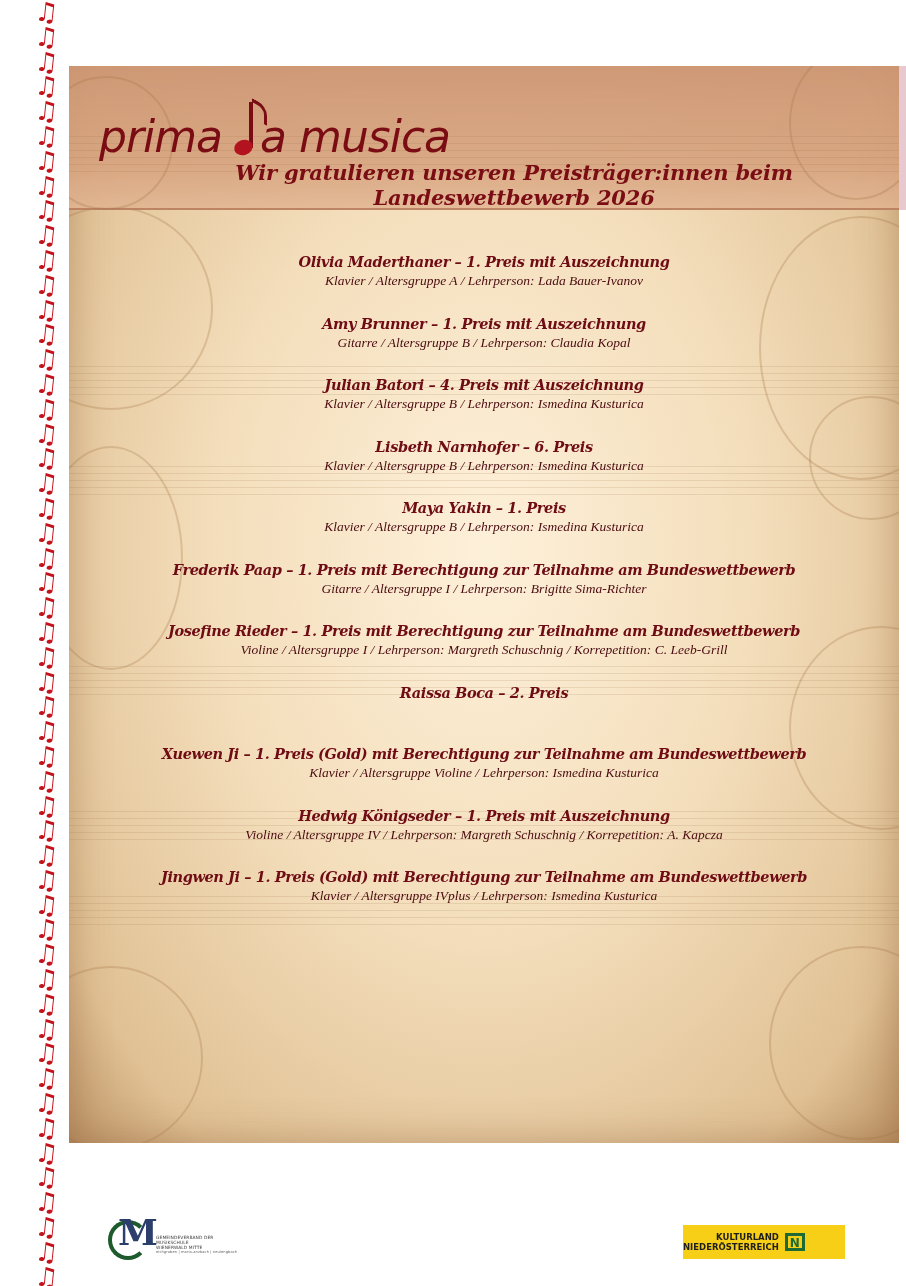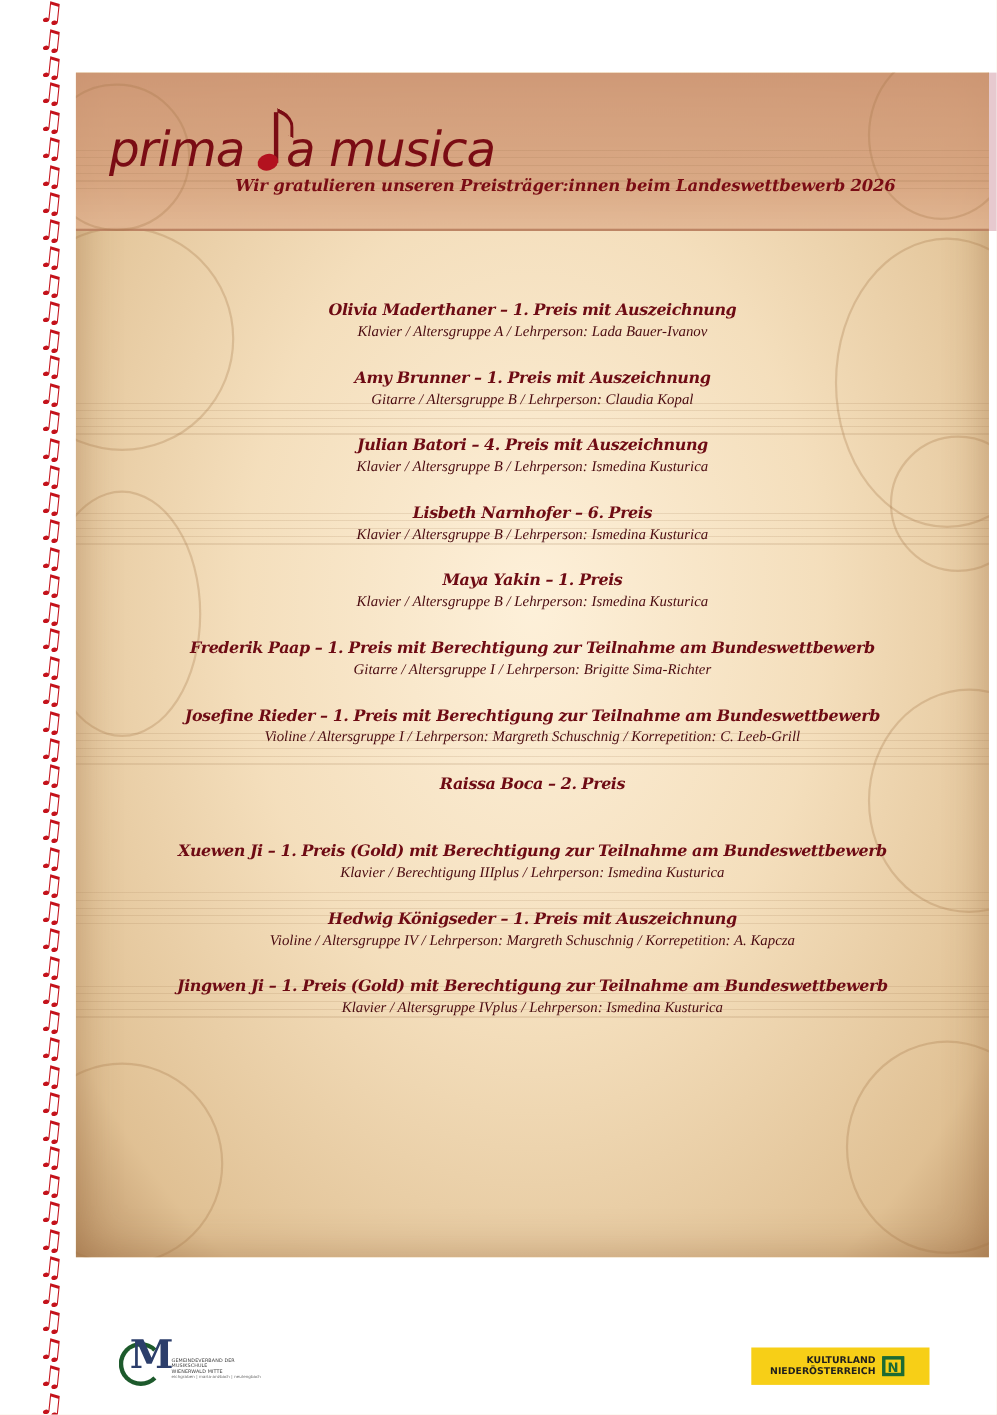--- a/index.html
+++ b/index.html
@@ -135,33 +135,32 @@
     .subtitle {
       position: absolute;
       left: 0;
       width: 830px;
       top: 94px;
       text-align: center;
       color: #7a0c14;
       font-family: "DejaVu Serif", serif;
       font-style: italic;
       font-weight: bold;
-      font-size: 15px;
+      font-size: 21px;
       letter-spacing: -0.2px;
       padding-left: 60px;
       box-sizing: border-box;
     }
 
     .laureates {
       position: absolute;
       left: 0;
       top: 186px;
       width: 830px;
       text-align: center;
-      margin-top: 20px;
     }
     .laureate {
       height: 61.5px;
     }
     .laureate .title {
       color: #6e0b14;
       font-family: "DejaVu Serif", serif;
       font-style: italic;
       font-weight: bold;
       font-size: 14.5px;
@@ -223,21 +222,21 @@
     }
     .footer-right {
       position: absolute;
       left: 683px;
       top: 1225px;
       width: 162px;
       height: 34px;
       background: #f7cf17;
       display: flex;
       align-items: center;
-      justify-content: center;
+      justify-content: flex-start;
       padding-right: 6px;
       box-sizing: border-box;
     }
     .footer-right .kn-text {
       color: #1e1e1e;
       font-family: "DejaVu Sans", sans-serif;
       font-weight: bold;
       font-size: 8.5px;
       line-height: 10px;
       text-align: right;
@@ -385,21 +384,21 @@
     </div>
     <div class="laureate">
       <div class="title">Josefine Rieder – 1. Preis mit Berechtigung zur Teilnahme am Bundeswettbewerb</div>
       <div class="details">Violine / Altersgruppe I / Lehrperson: Margreth Schuschnig / Korrepetition: C. Leeb-Grill</div>
     </div>
     <div class="laureate">
       <div class="title">Raissa Boca – 2. Preis</div>
     </div>
     <div class="laureate">
       <div class="title">Xuewen Ji – 1. Preis (Gold) mit Berechtigung zur Teilnahme am Bundeswettbewerb</div>
-      <div class="details">Klavier / Berechtigung IIIplus / Lehrperson: Ismedina Kusturica</div>
+      <div class="details">Klavier / Altersgruppe Violine / Lehrperson: Ismedina Kusturica</div>
     </div>
     <div class="laureate">
       <div class="title">Hedwig Königseder – 1. Preis mit Auszeichnung</div>
       <div class="details">Violine / Altersgruppe IV / Lehrperson: Margreth Schuschnig / Korrepetition: A. Kapcza</div>
     </div>
     <div class="laureate">
       <div class="title">Jingwen Ji – 1. Preis (Gold) mit Berechtigung zur Teilnahme am Bundeswettbewerb</div>
       <div class="details">Klavier / Altersgruppe IVplus / Lehrperson: Ismedina Kusturica</div>
     </div>
   </div>

